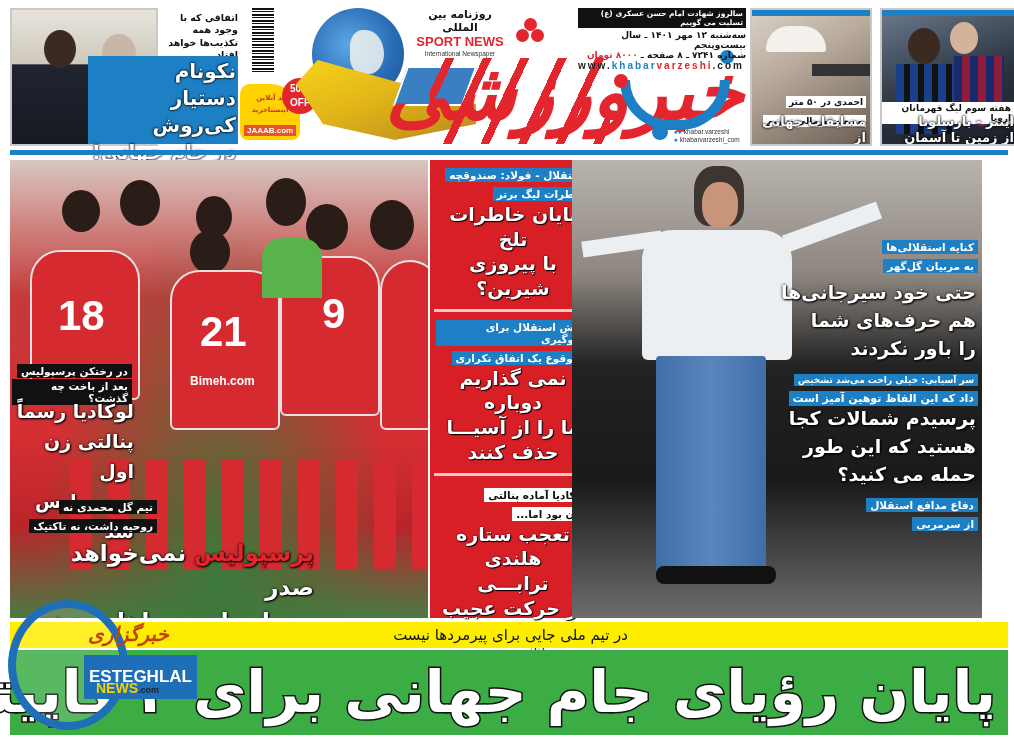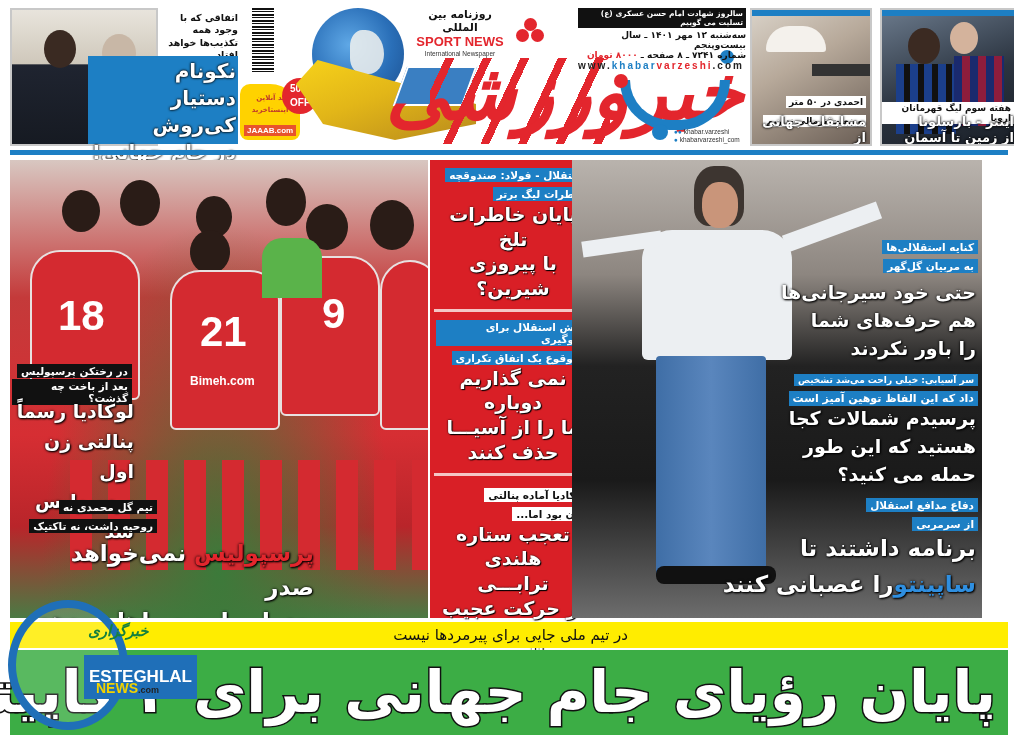--- a/index.html
+++ b/index.html
@@ -277,33 +277,27 @@
   </div>
   <div class="abs rtl headline-white" style="right:6px; top:244px; font-size:19px; line-height:28px;">
     <div>پرسیدم شمالات کجا</div>
     <div>هستید که این طور</div>
     <div>حمله می کنید؟</div>
   </div>
   <div class="abs rtl" style="right:4px; top:334px;">
     <div class="kicker-blue">دفاع مدافع استقلال</div><br>
     <div class="kicker-blue">از سرمربی</div>
   </div>
-  <div class="abs rtl headline-white" style="right:6px; top:370px; font-size:23px; line-height:36px;">
-    <div>برنامه داشتند تا</div>
-    <div>
-      <span style="color:#2f8fe0;">ساپینتو</span><span>را عصبانی کنند</span>
-    </div>
-  </div>
 </div>
 
 <div class="abs yellow-bar rtl">
   <div class="sub-headline" style="position:absolute; right:380px; top:0;">در تیم ملی جایی برای پیرمردها نیست</div>
 </div>
 <div class="abs green-bar rtl">
   <div class="main-headline" style="position:absolute; right:12px; top:0; white-space:nowrap;">پایان رؤیای جام جهانی برای ۲ کاپیتان</div>
 </div>
 
 <div class="abs watermark-circle"></div>
-<div class="abs" style="left:88px; top:622px; color:#15803d; font-weight:bold; font-size:15px; font-style:italic; direction:rtl;">خبرگزاری</div>
+<div class="abs" style="left:88px; top:622px; color:#c2410c; font-weight:bold; font-size:20px; font-style:italic; direction:rtl;">خبرگزاری</div>
 <div class="abs wm-label" style="left:84px; top:655px; font-size:17px; padding:12px 5px;">ESTEGHLAL</div>
 <div class="abs" style="left:96px; top:680px; font-size:14px; font-weight:bold; color:#f2d200; font-family:'Liberation Sans',sans-serif;">
   <span>NEWS</span><span style="color:#222; font-size:9px;">.com</span>
 </div>
 
 </body></html>

